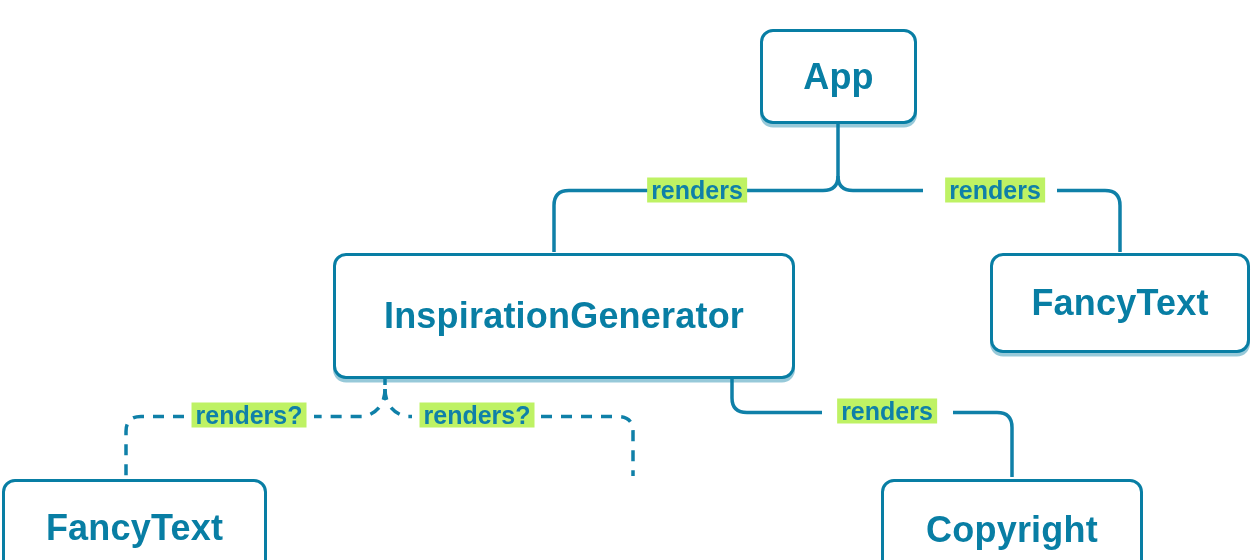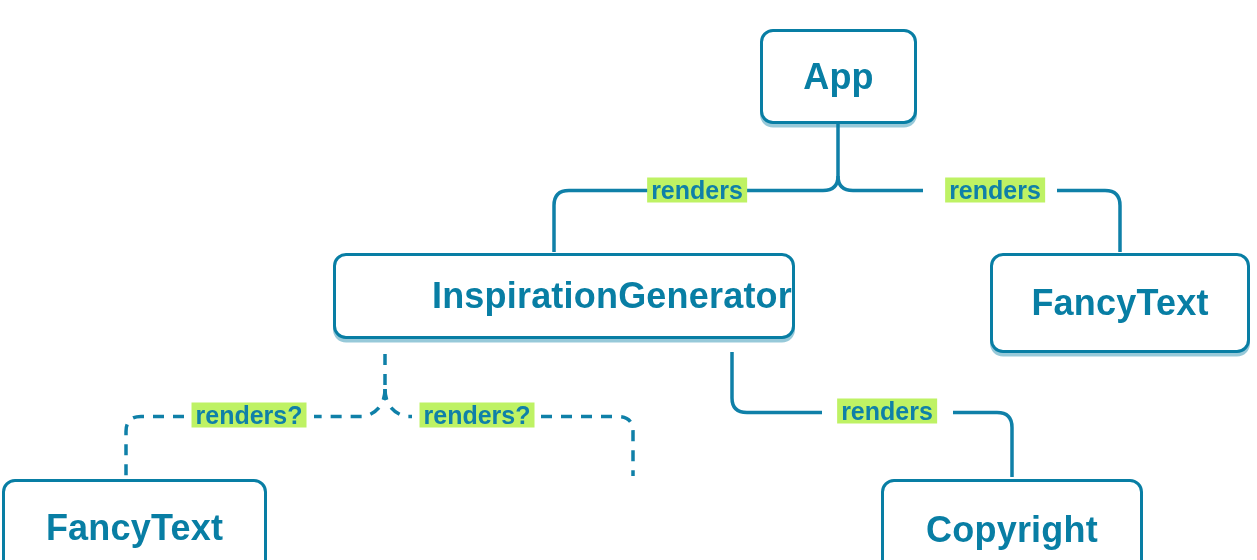--- a/index.html
+++ b/index.html
@@ -41,21 +41,21 @@
     display: flex;
     align-items: center;
     justify-content: center;
     color: #087ea4;
     font-size: 36px;
     font-weight: bold;
     white-space: nowrap;
     letter-spacing: 0.2px;
   }
   .node-app        { left: 760px; top: 6px;   width: 157px; height: 95px; }
-  .node-ig         { left: 333px; top: 230px; width: 462px; height: 86px; justify-content: flex-end; }
+  .node-ig         { left: 333px; top: 230px; width: 462px; height: 126px; }
   .node-ft-top     { left: 990px; top: 230px; width: 260px; height: 100px; }
   .node-ft-bottom  { left: 2px;   top: 456px; width: 265px; height: 97px; }
   .node-color      { left: 537px; top: 455px; width: 183px; height: 97px; }
   .node-copyright  { left: 881px; top: 456px; width: 262px; height: 102px; align-items: center; }
   .edge-label {
     position: absolute;
     transform: translate(-50%, -50%);
     color: #0f80a8;
     font-size: 25px;
     font-weight: bold;

